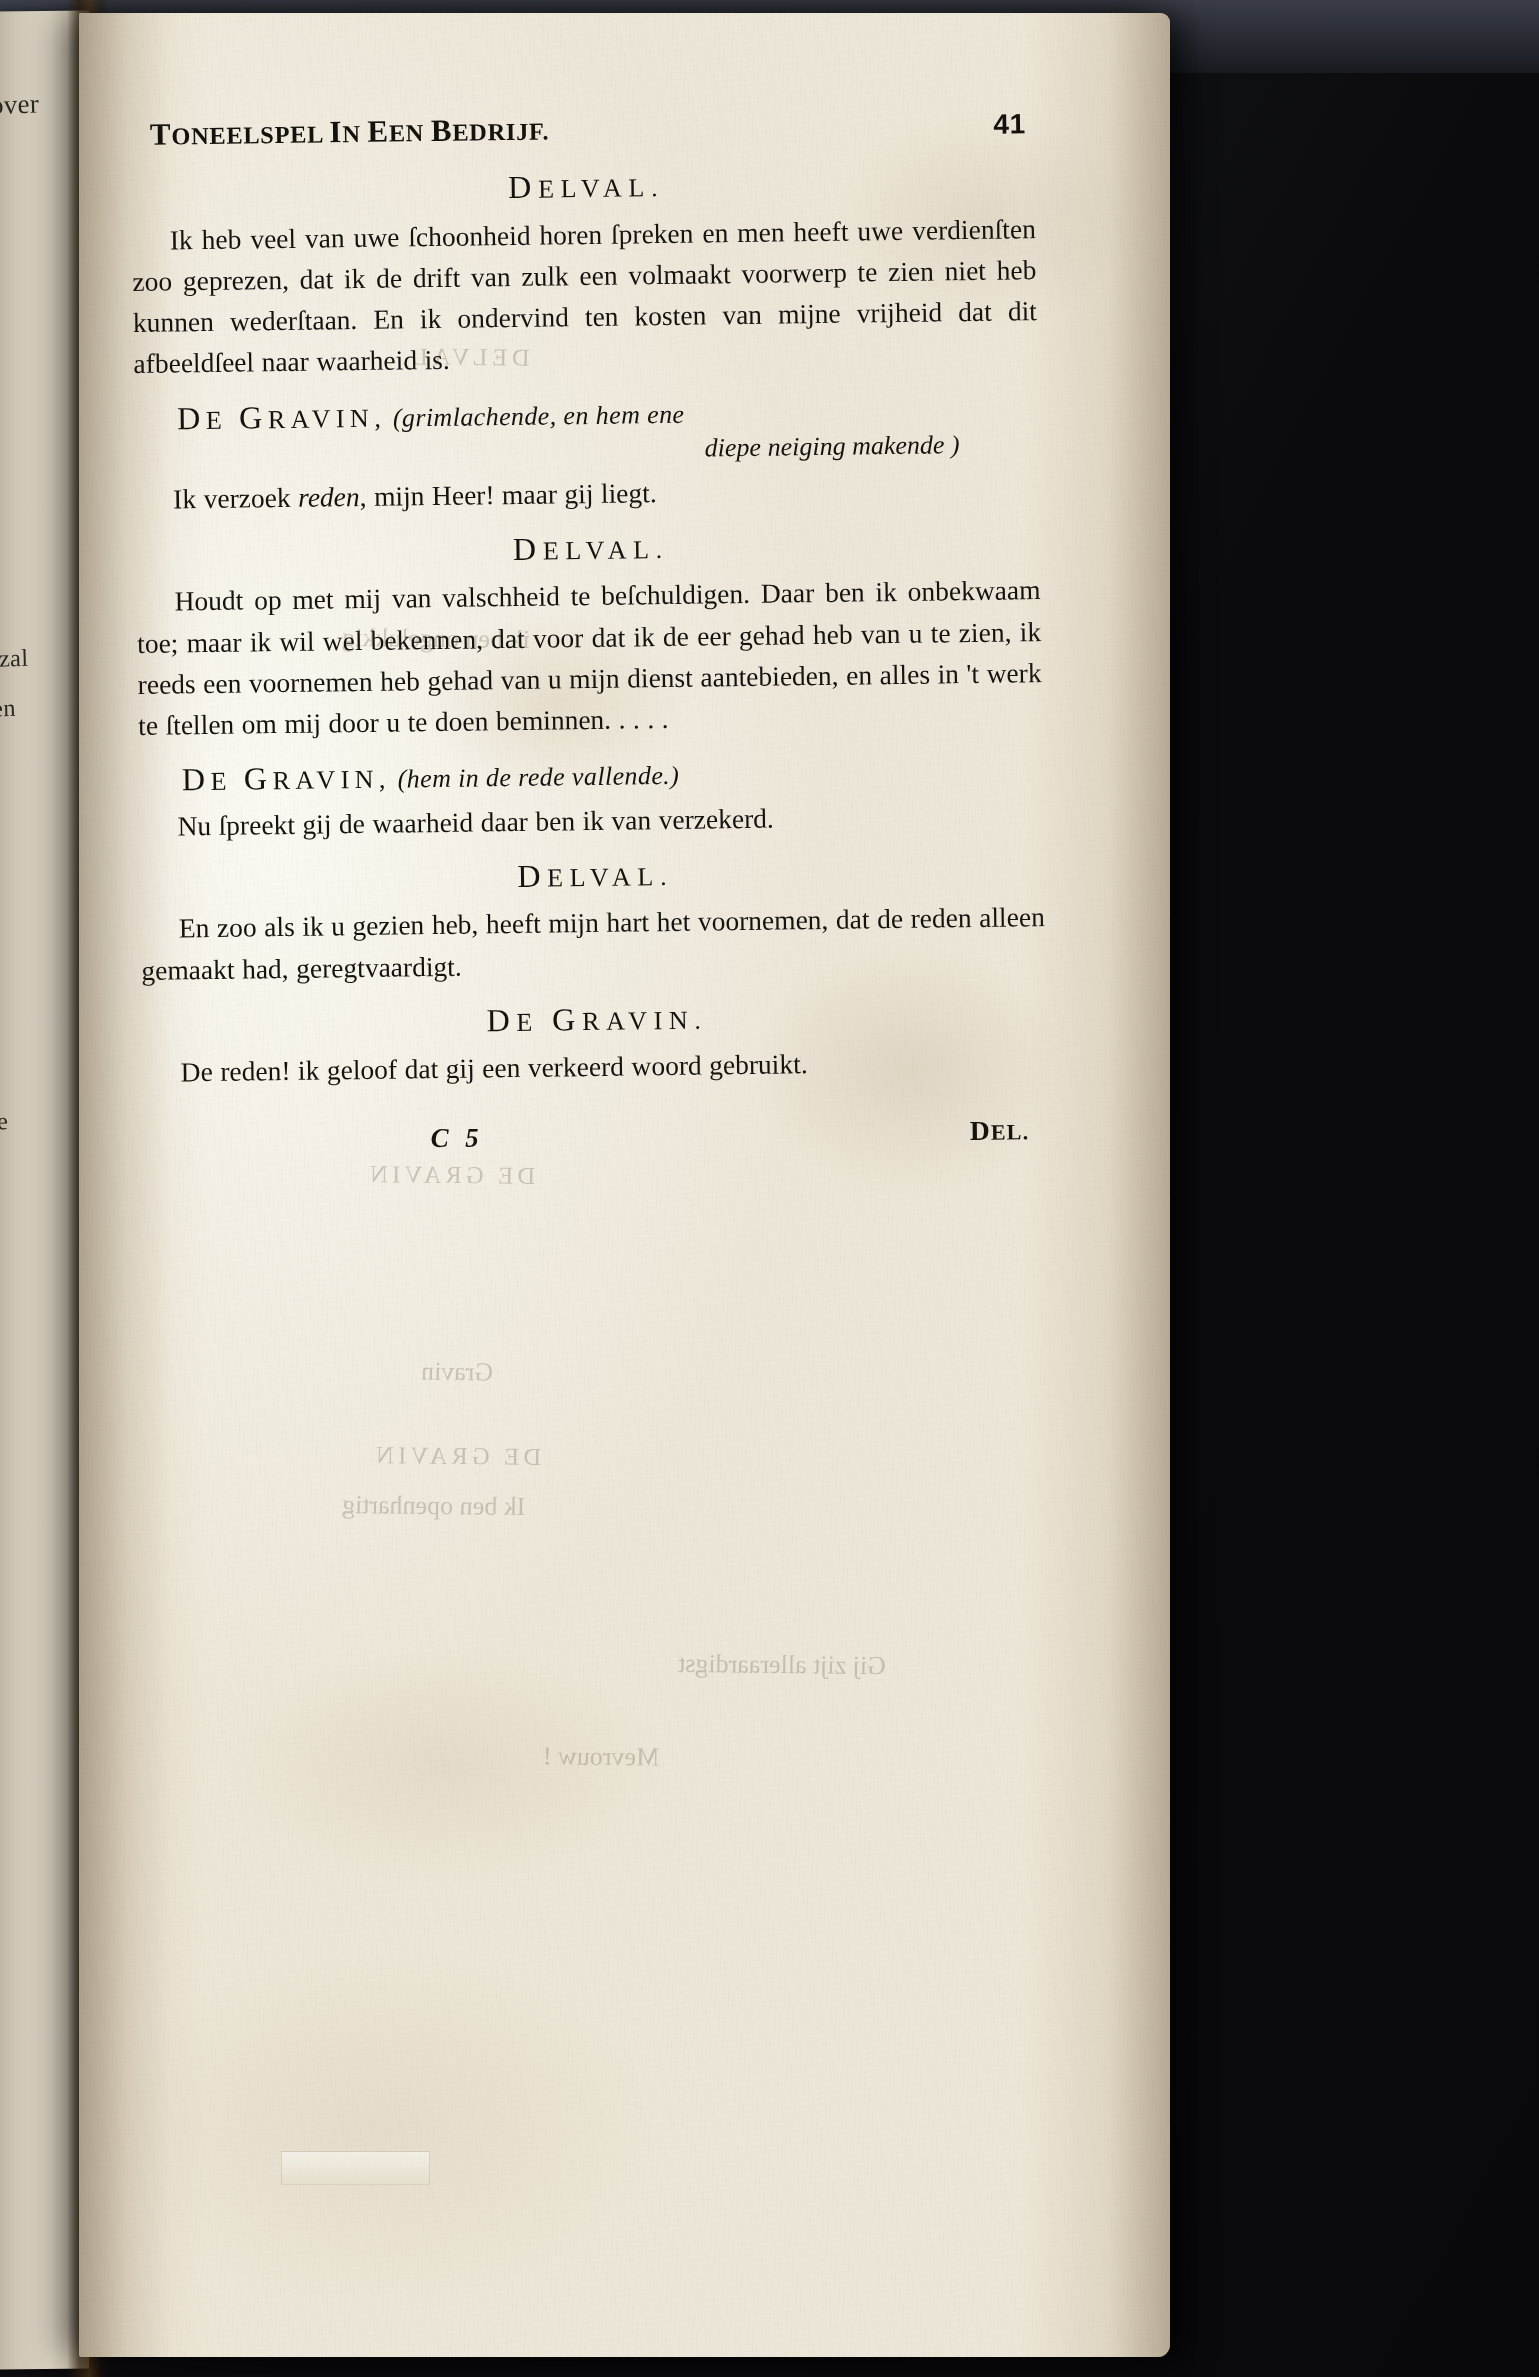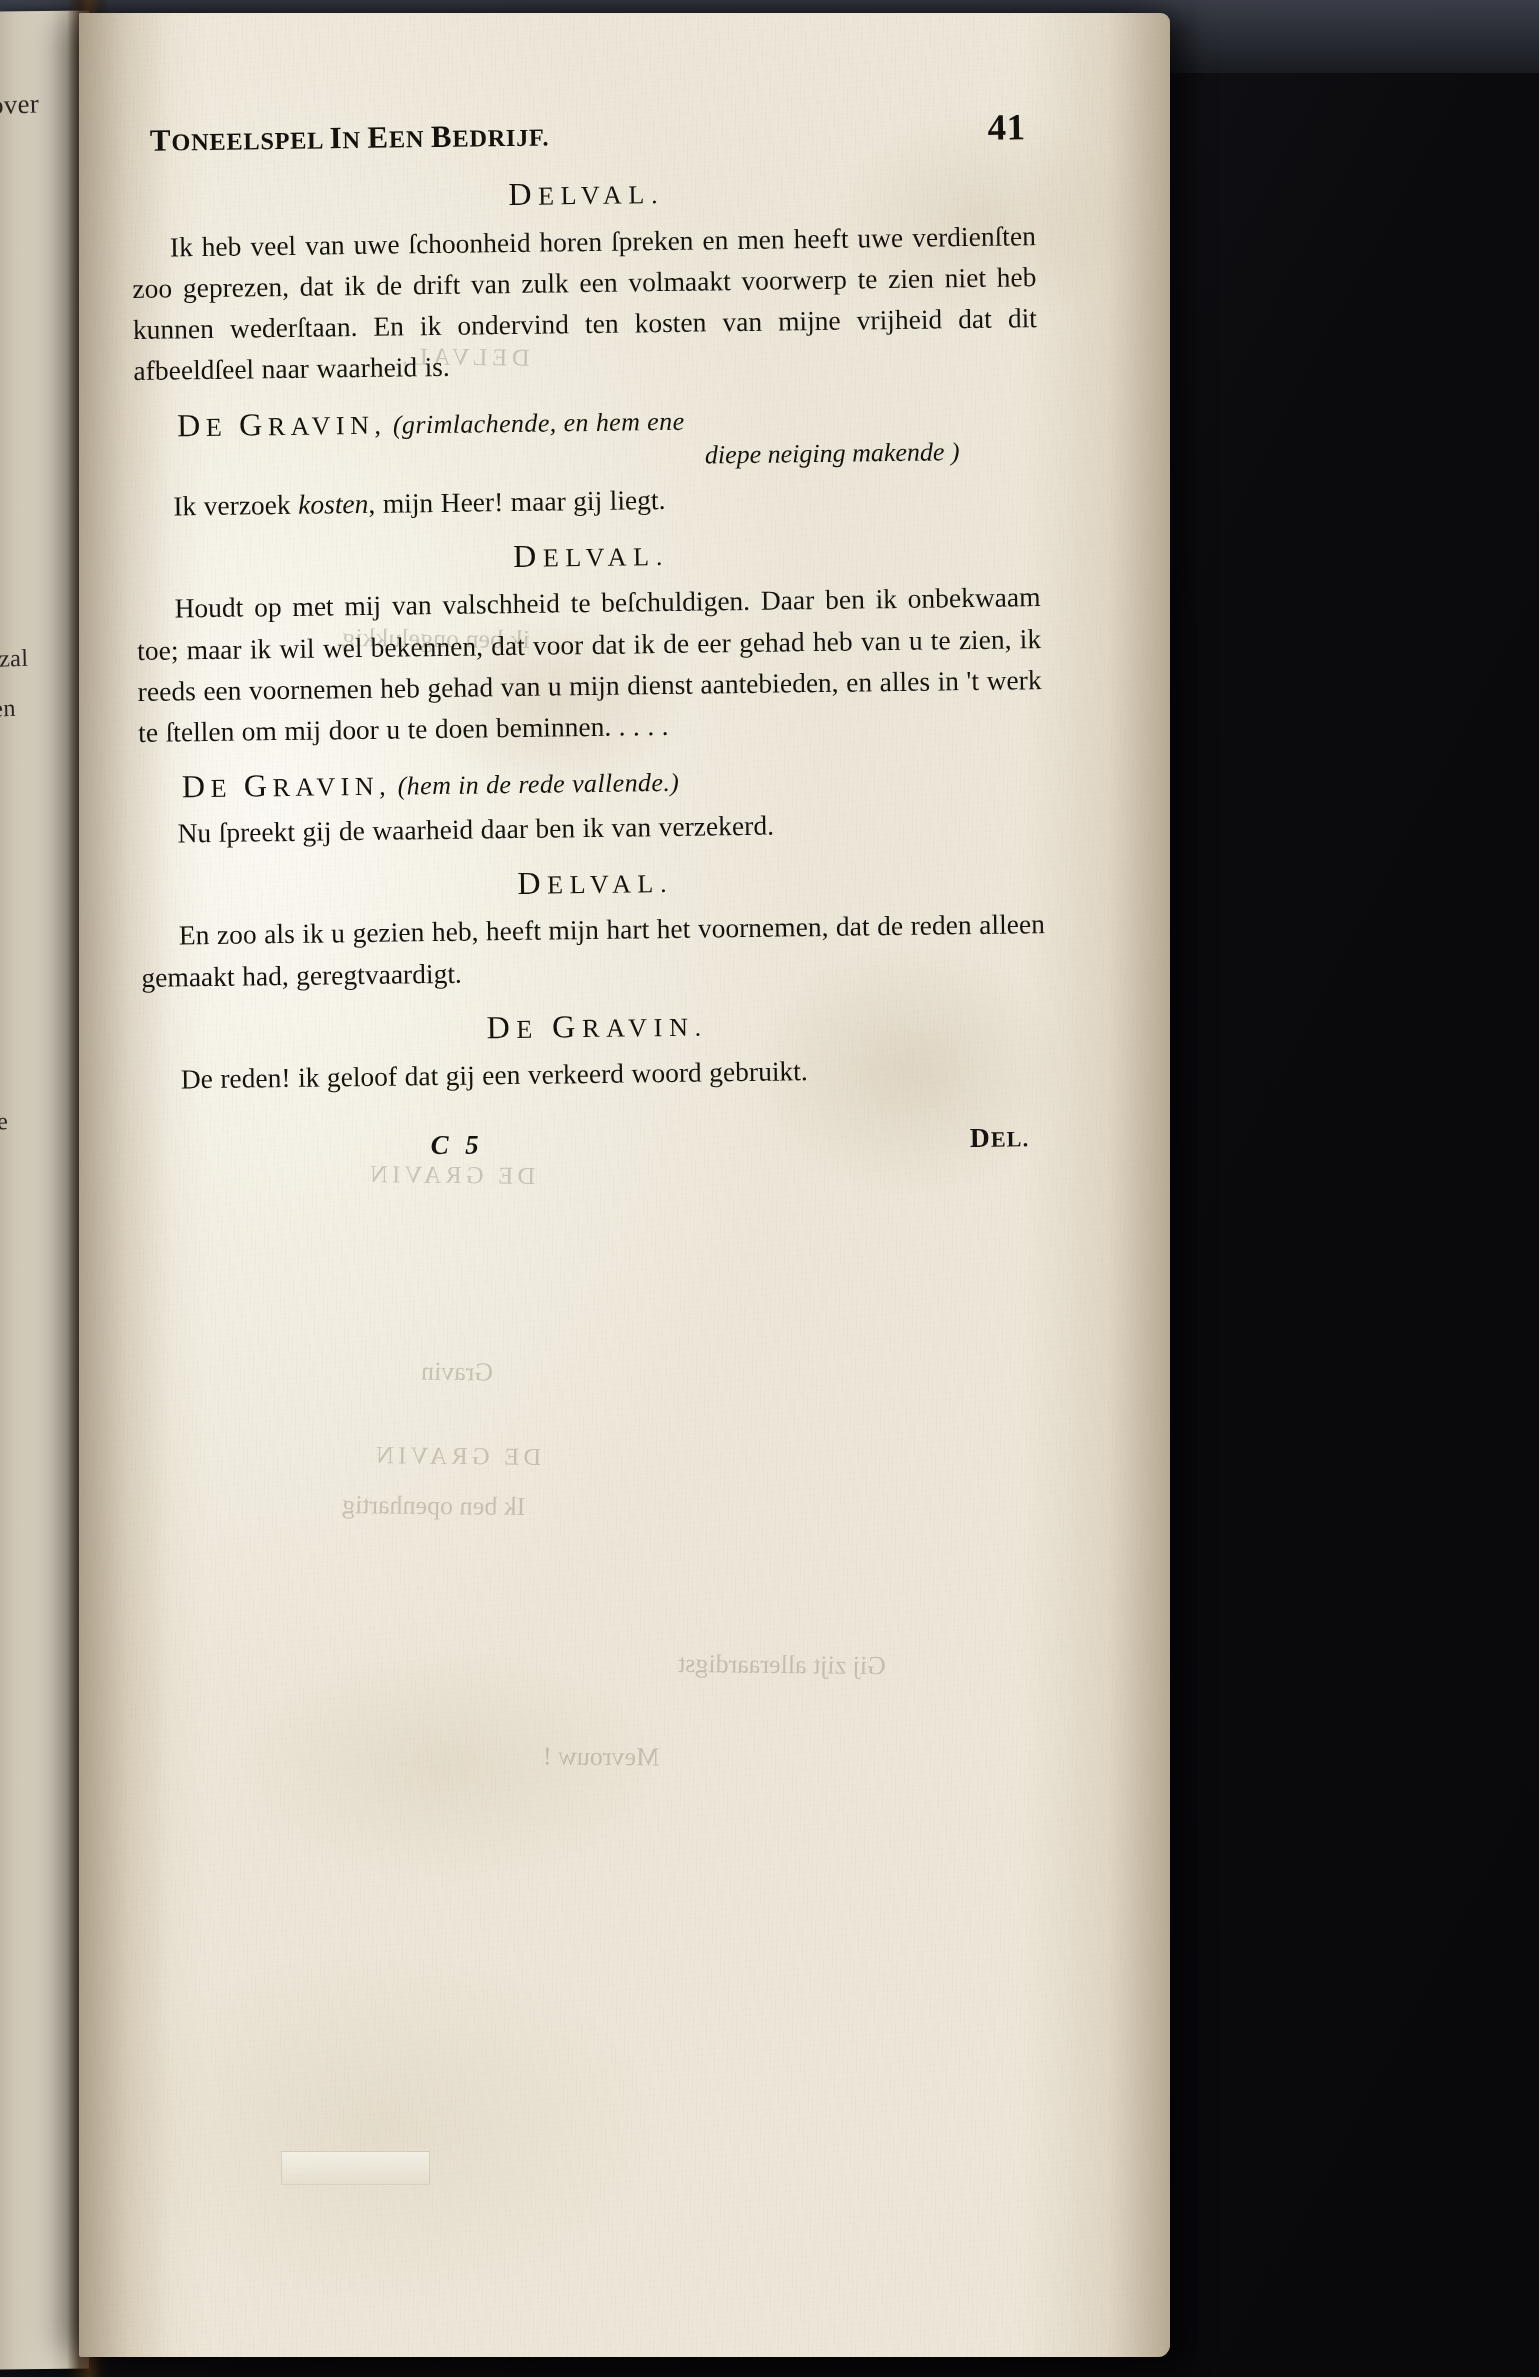--- a/index.html
+++ b/index.html
@@ -146,23 +146,23 @@
   }
   .runhead-title {
     font-family: "Liberation Serif", serif;
     font-weight: 700;
     font-size: 24.4px;
     letter-spacing: 0.7px;
     color: #15110c;
   }
   .runhead-title .cap { font-size: 31px; }
   .runhead-folio {
-    font-family: Liberation Serif, serif;
+    font-family: Liberation Sans, sans-serif;
     font-weight: 700;
-    font-size: 37px;
+    font-size: 28px;
     color: #15110c;
     letter-spacing: 0.6px;
   }
 
   .speaker {
     text-align: center;
     font-family: "Liberation Serif", serif;
     font-weight: 400;
     font-size: 26px;
     letter-spacing: 6.7px;
@@ -303,21 +303,21 @@
 
       <div class="speaker"><span class="cap">D</span>ELVAL.</div>
       <p class="speech">Ik heb veel van uwe ſchoonheid horen ſpreken en men heeft uwe verdienſten zoo geprezen, dat ik de drift van zulk een volmaakt voorwerp te zien niet heb kunnen wederſtaan. En ik ondervind ten kosten van mijne vrijheid dat dit afbeeldſeel naar waarheid is.</p>
 
       <div class="stagedir-line">
         <span class="name"><span class="cap">D</span>E <span class="cap">G</span>RAVIN,</span>
         <i>(grimlachende, en hem ene</i>
       </div>
       <div class="stagedir-cont">diepe neiging makende )</div>
 
-      <p class="speech"><span>Ik verzoek </span><i>kosten</i><span>, mijn Heer! maar gij liegt.</span></p>
+      <p class="speech"><span>Ik verzoek </span><i>reden</i><span>, mijn Heer! maar gij liegt.</span></p>
 
       <div class="speaker"><span class="cap">D</span>ELVAL.</div>
       <p class="speech">Houdt op met mij van valschheid te beſchuldigen. Daar ben ik onbekwaam toe; maar ik wil wel bekennen, dat voor dat ik de eer gehad heb van u te zien, ik reeds een voornemen heb gehad van u mijn dienst aantebieden, en alles in 't werk te ſtellen om mij door u te doen beminnen. . . . .</p>
 
       <div class="stagedir-line">
         <span class="name"><span class="cap">D</span>E <span class="cap">G</span>RAVIN,</span>
         <i>(hem in de rede vallende.)</i>
       </div>
       <p class="speech">Nu ſpreekt gij de waarheid daar ben ik van verzekerd.</p>
 

